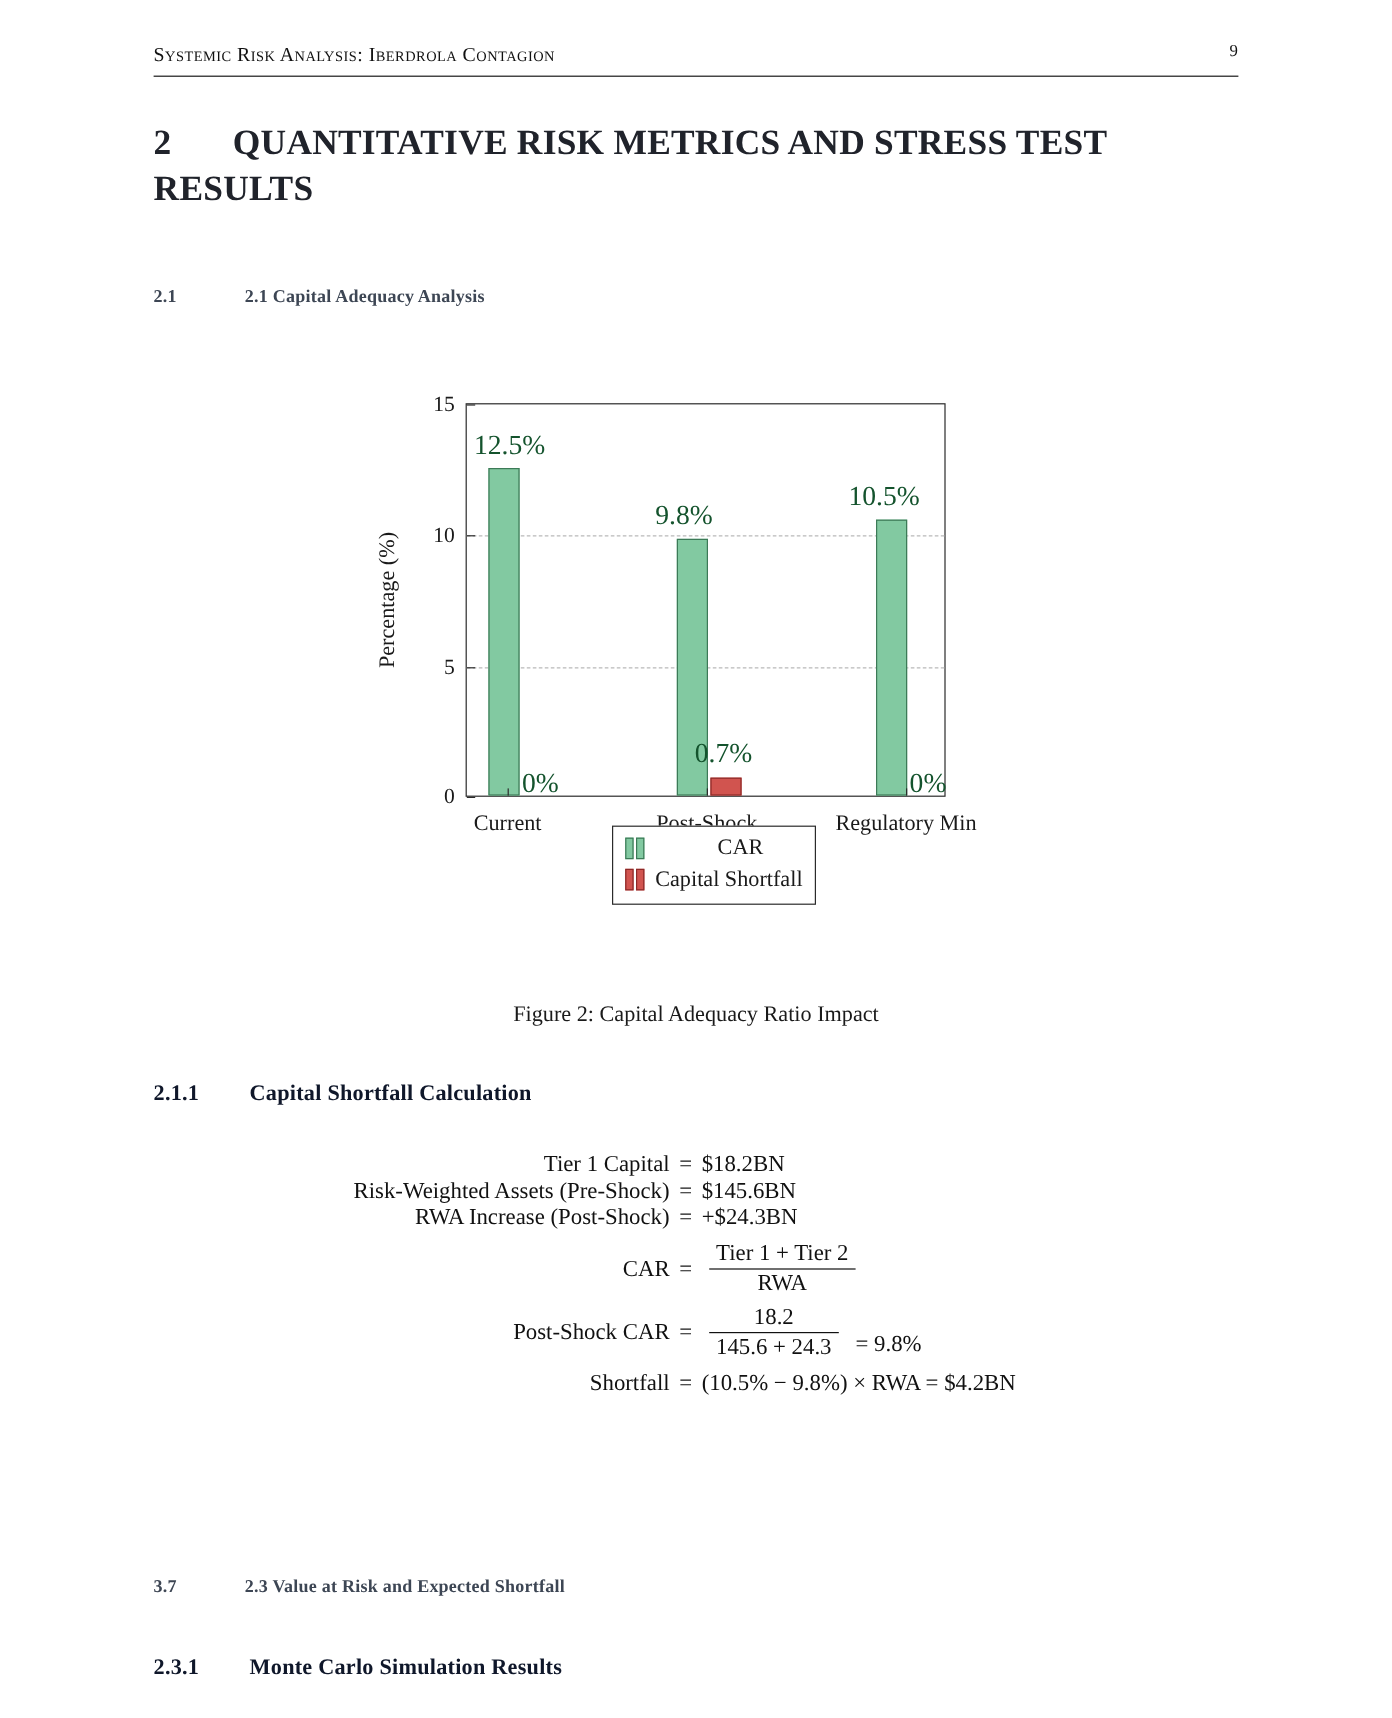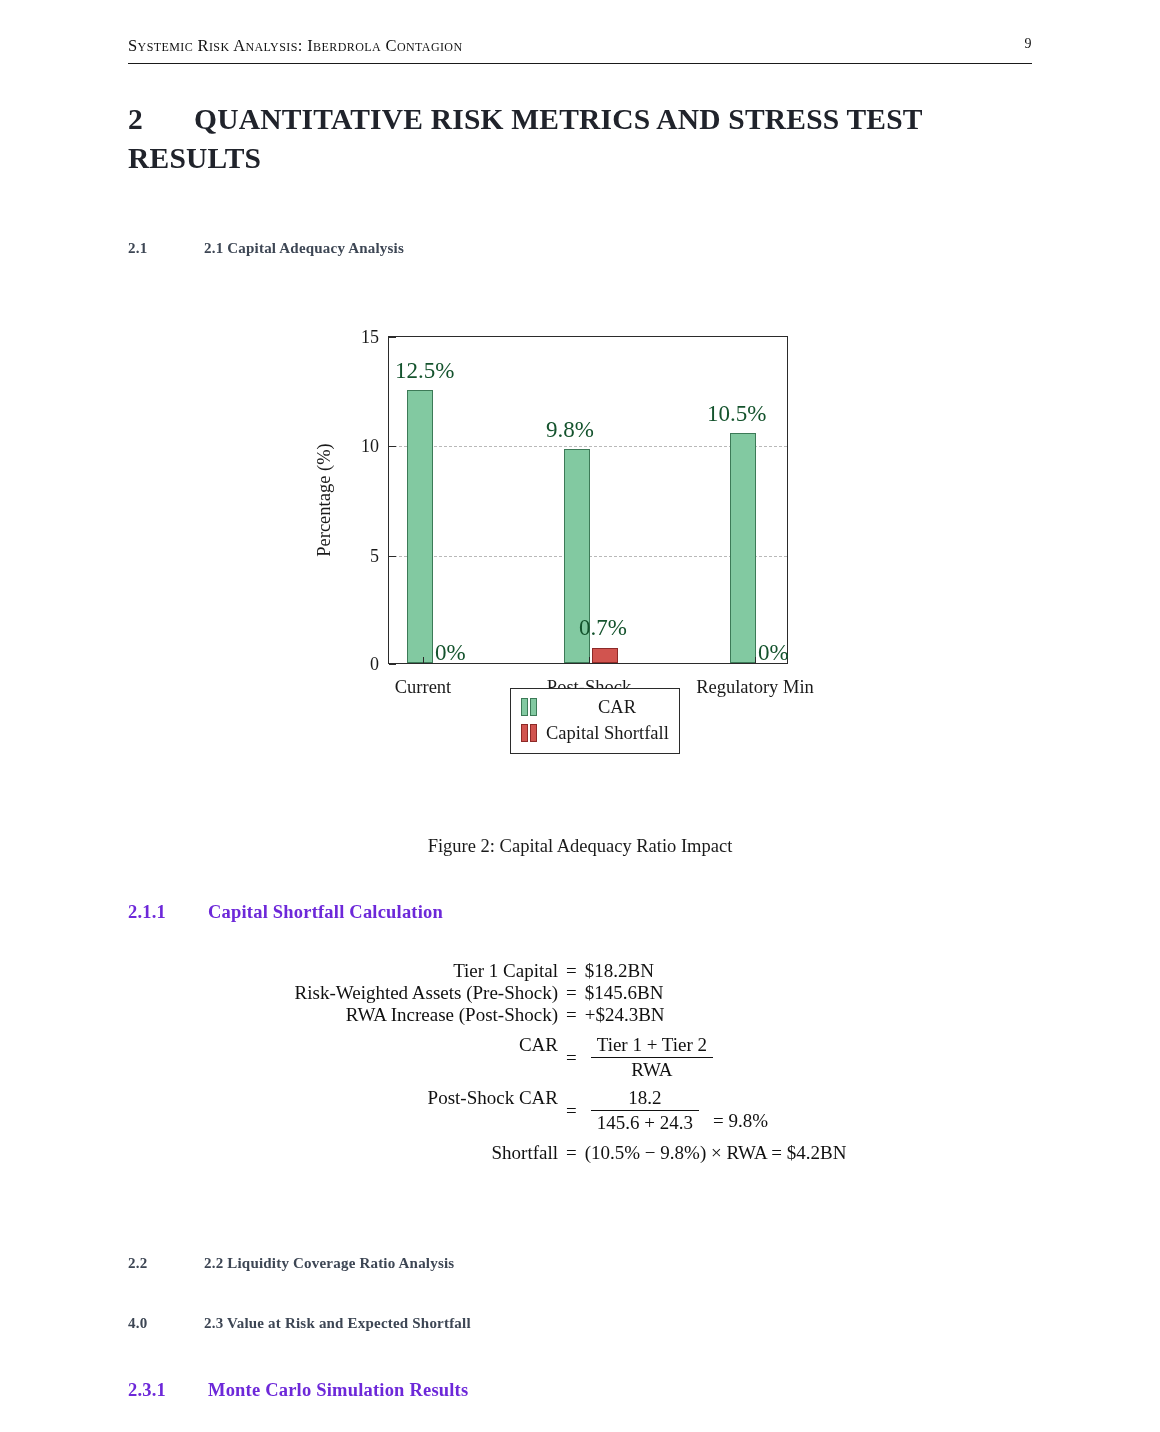--- a/index.html
+++ b/index.html
@@ -42,21 +42,21 @@
     position:absolute; left:128px; top:240px;
     font-weight:bold; font-size:15px;
     color:#3d4654;
     letter-spacing:0.2px;
   }
   .h2 .num { display:inline-block; width:76px; }
 
   .h3 {
     position:absolute; left:128px;
     font-weight:bold; font-size:18.5px;
-    color:#6d28d9;
+    color:#0f172a;
     letter-spacing:0.2px;
   }
   .h3 .num { display:inline-block; width:80px; }
 
   .h2b { position:absolute; left:128px; }
 
   
   .figure { position:absolute; left:128px; top:320px; width:904px; }
   .chart-wrap { position:relative; width:904px; height:470px; margin:0 auto; }
 
@@ -146,21 +146,21 @@
     color:#111;
   }
   .frac {
     display:inline-flex; flex-direction:column; align-items:center;
     vertical-align:middle;
     margin:0 6px;
   }
   .frac .top { padding:0 6px 1px 6px; }
   .frac .bar2 { width:100%; border-top:1.1px solid #111; }
   .frac .bot { padding:1px 6px 0 6px; }
-  .anchor-eq { display:flex; justify-content:center; }
+  .anchor-eq { display:flex; justify-content:center;align-items:center; }
   .eq-left { width:430px; text-align:right; }
   .eq-right { width:474px; text-align:left; display:flex; align-items:center; }
 </style>
 </head>
 <body>
 
 <div class="page">
 
   <div class="runhead">
     <span>Systemic Risk Analysis: Iberdrola Contagion</span>
@@ -297,25 +297,22 @@
     <div class="anchor-eq" style="margin-top:8px;">
       <span class="eq-left">Shortfall</span>
       <span class="eq-right">
         <span style="padding:0 8px;">=</span>
         <span>(10.5% − 9.8%) × RWA = $4.2BN</span>
       </span>
     </div>
 
   </div>
 
-  <div class="h2 h2b" style="top:1255px;">
-    <span class="num">2.2</span><span>2.2 Liquidity Coverage Ratio Analysis</span>
-  </div>
 
   <div class="h2 h2b" style="top:1315px;">
-    <span class="num">4.0</span><span>2.3 Value at Risk and Expected Shortfall</span>
+    <span class="num">3.7</span><span>2.3 Value at Risk and Expected Shortfall</span>
   </div>
 
   <div class="h3" style="top:1380px;">
     <span class="num">2.3.1</span><span>Monte Carlo Simulation Results</span>
   </div>
 
 </div>
 
 </body></html>

